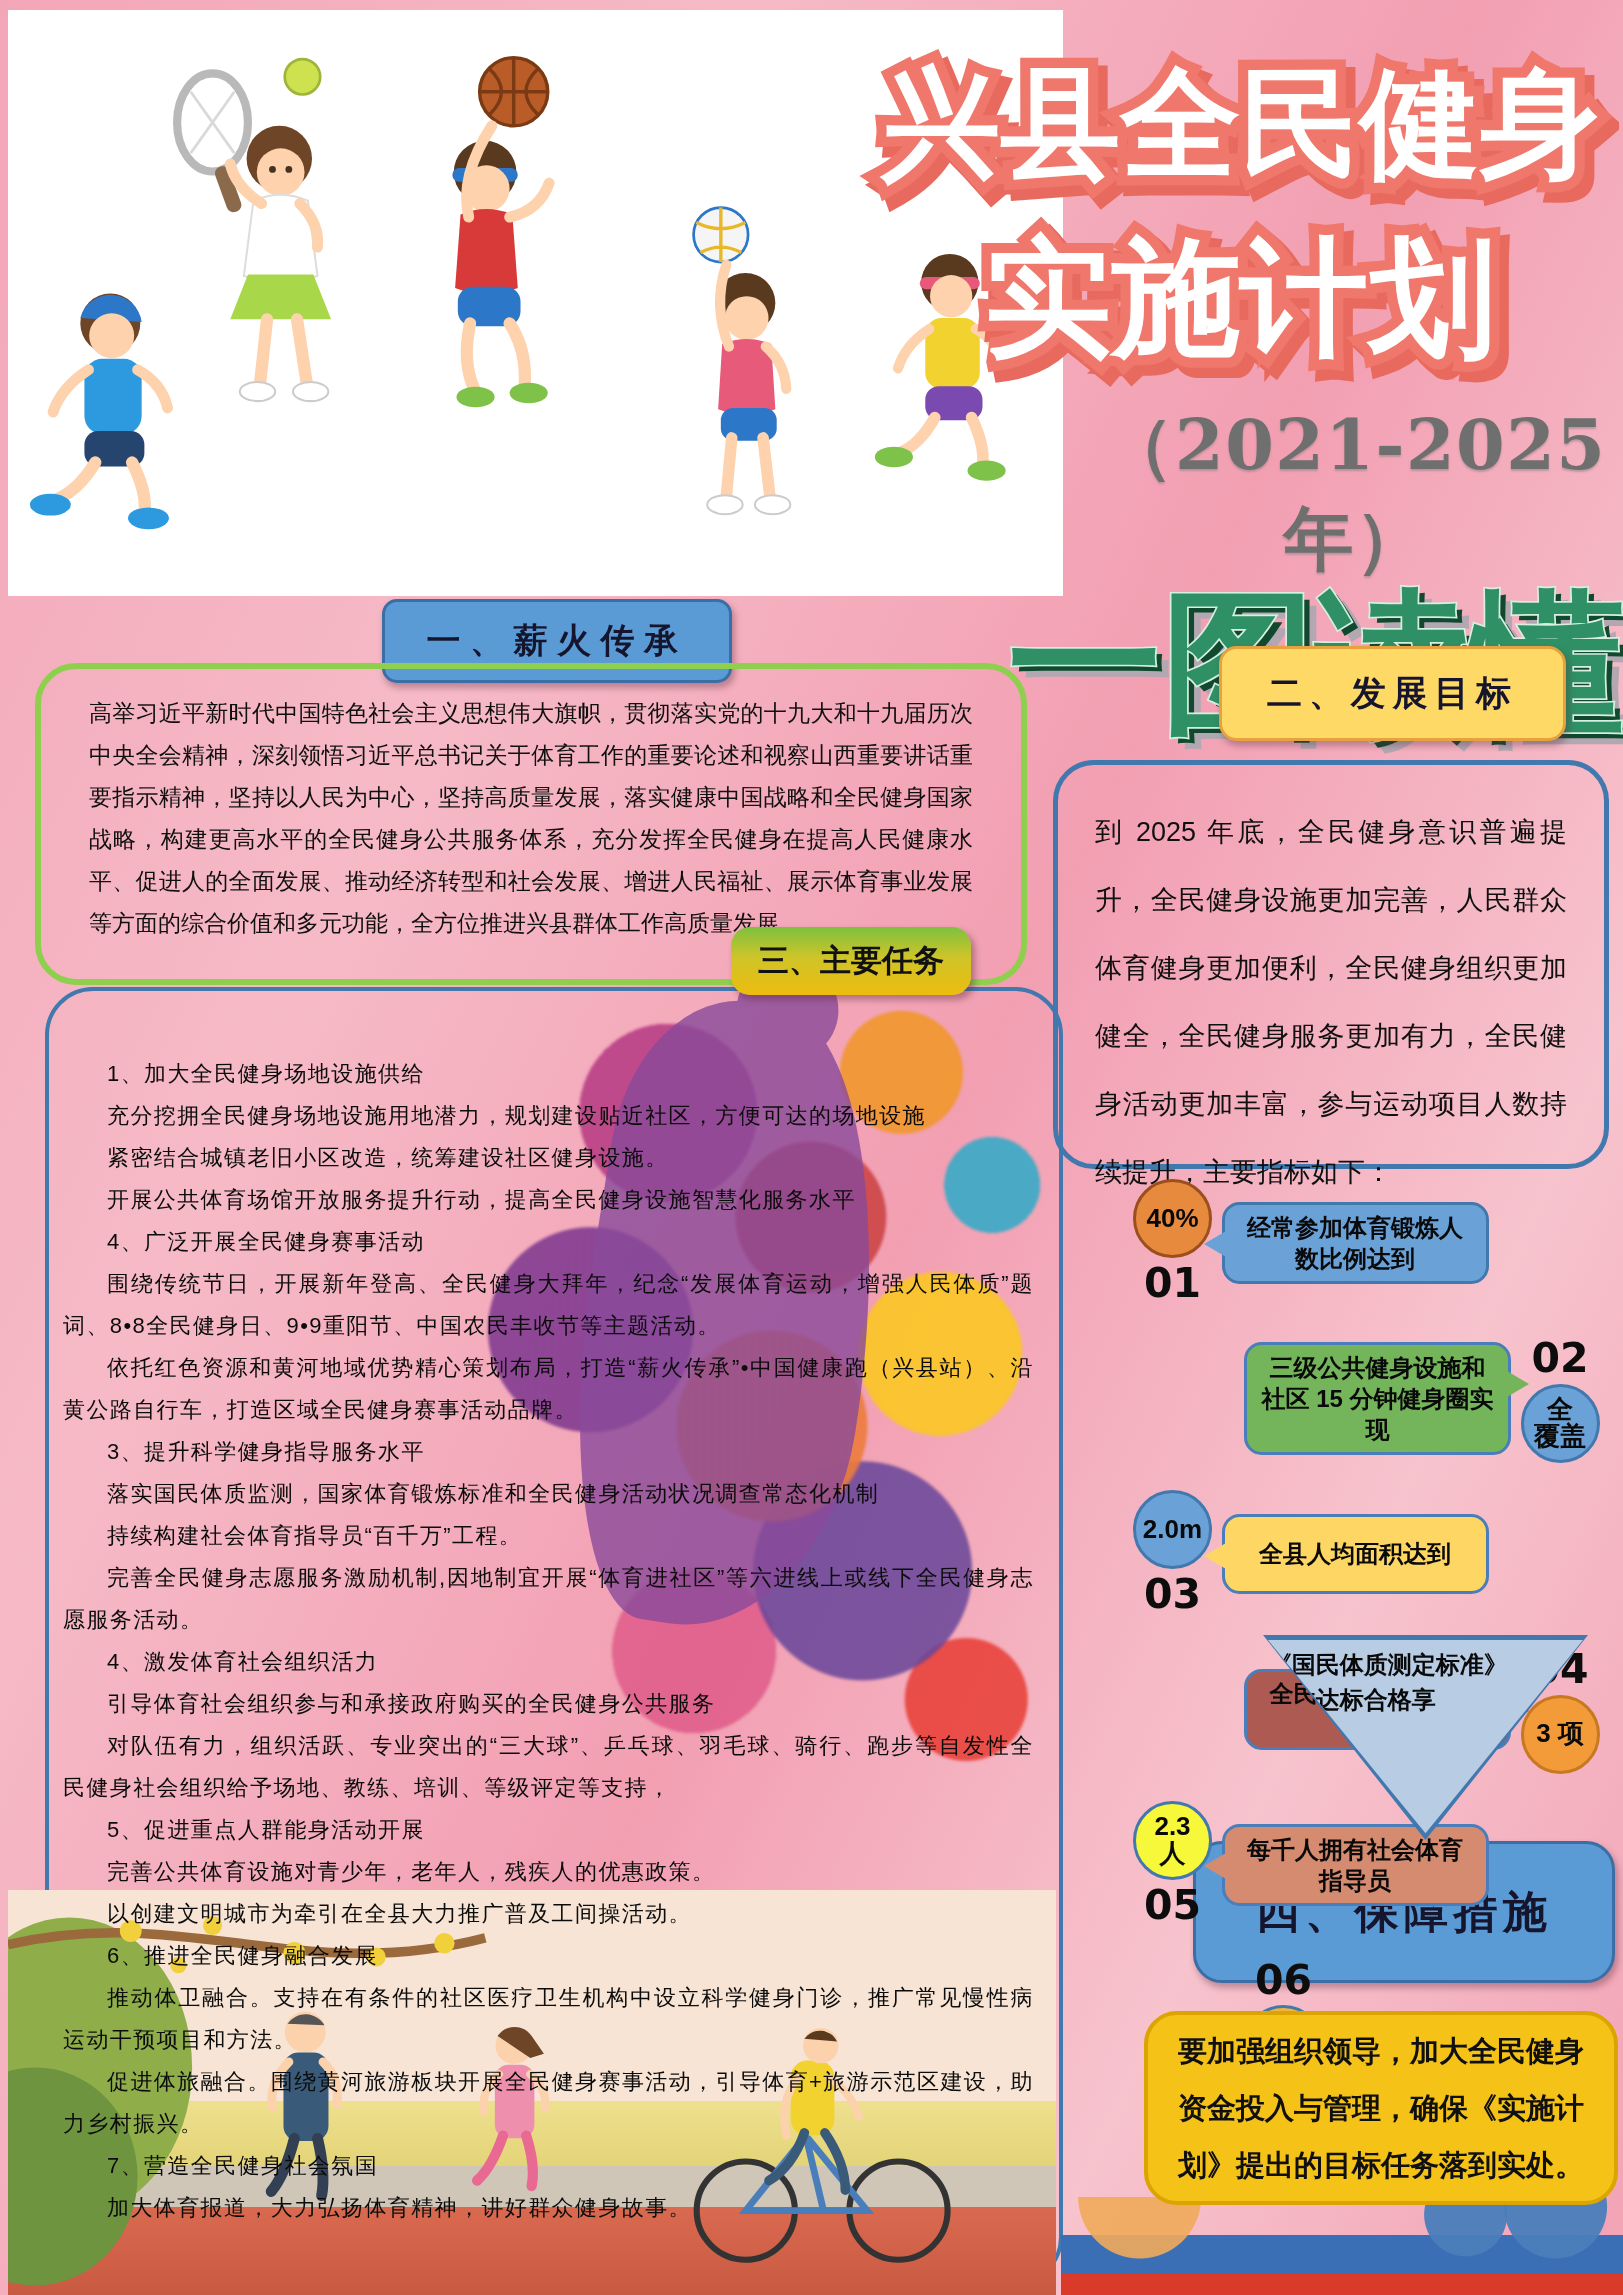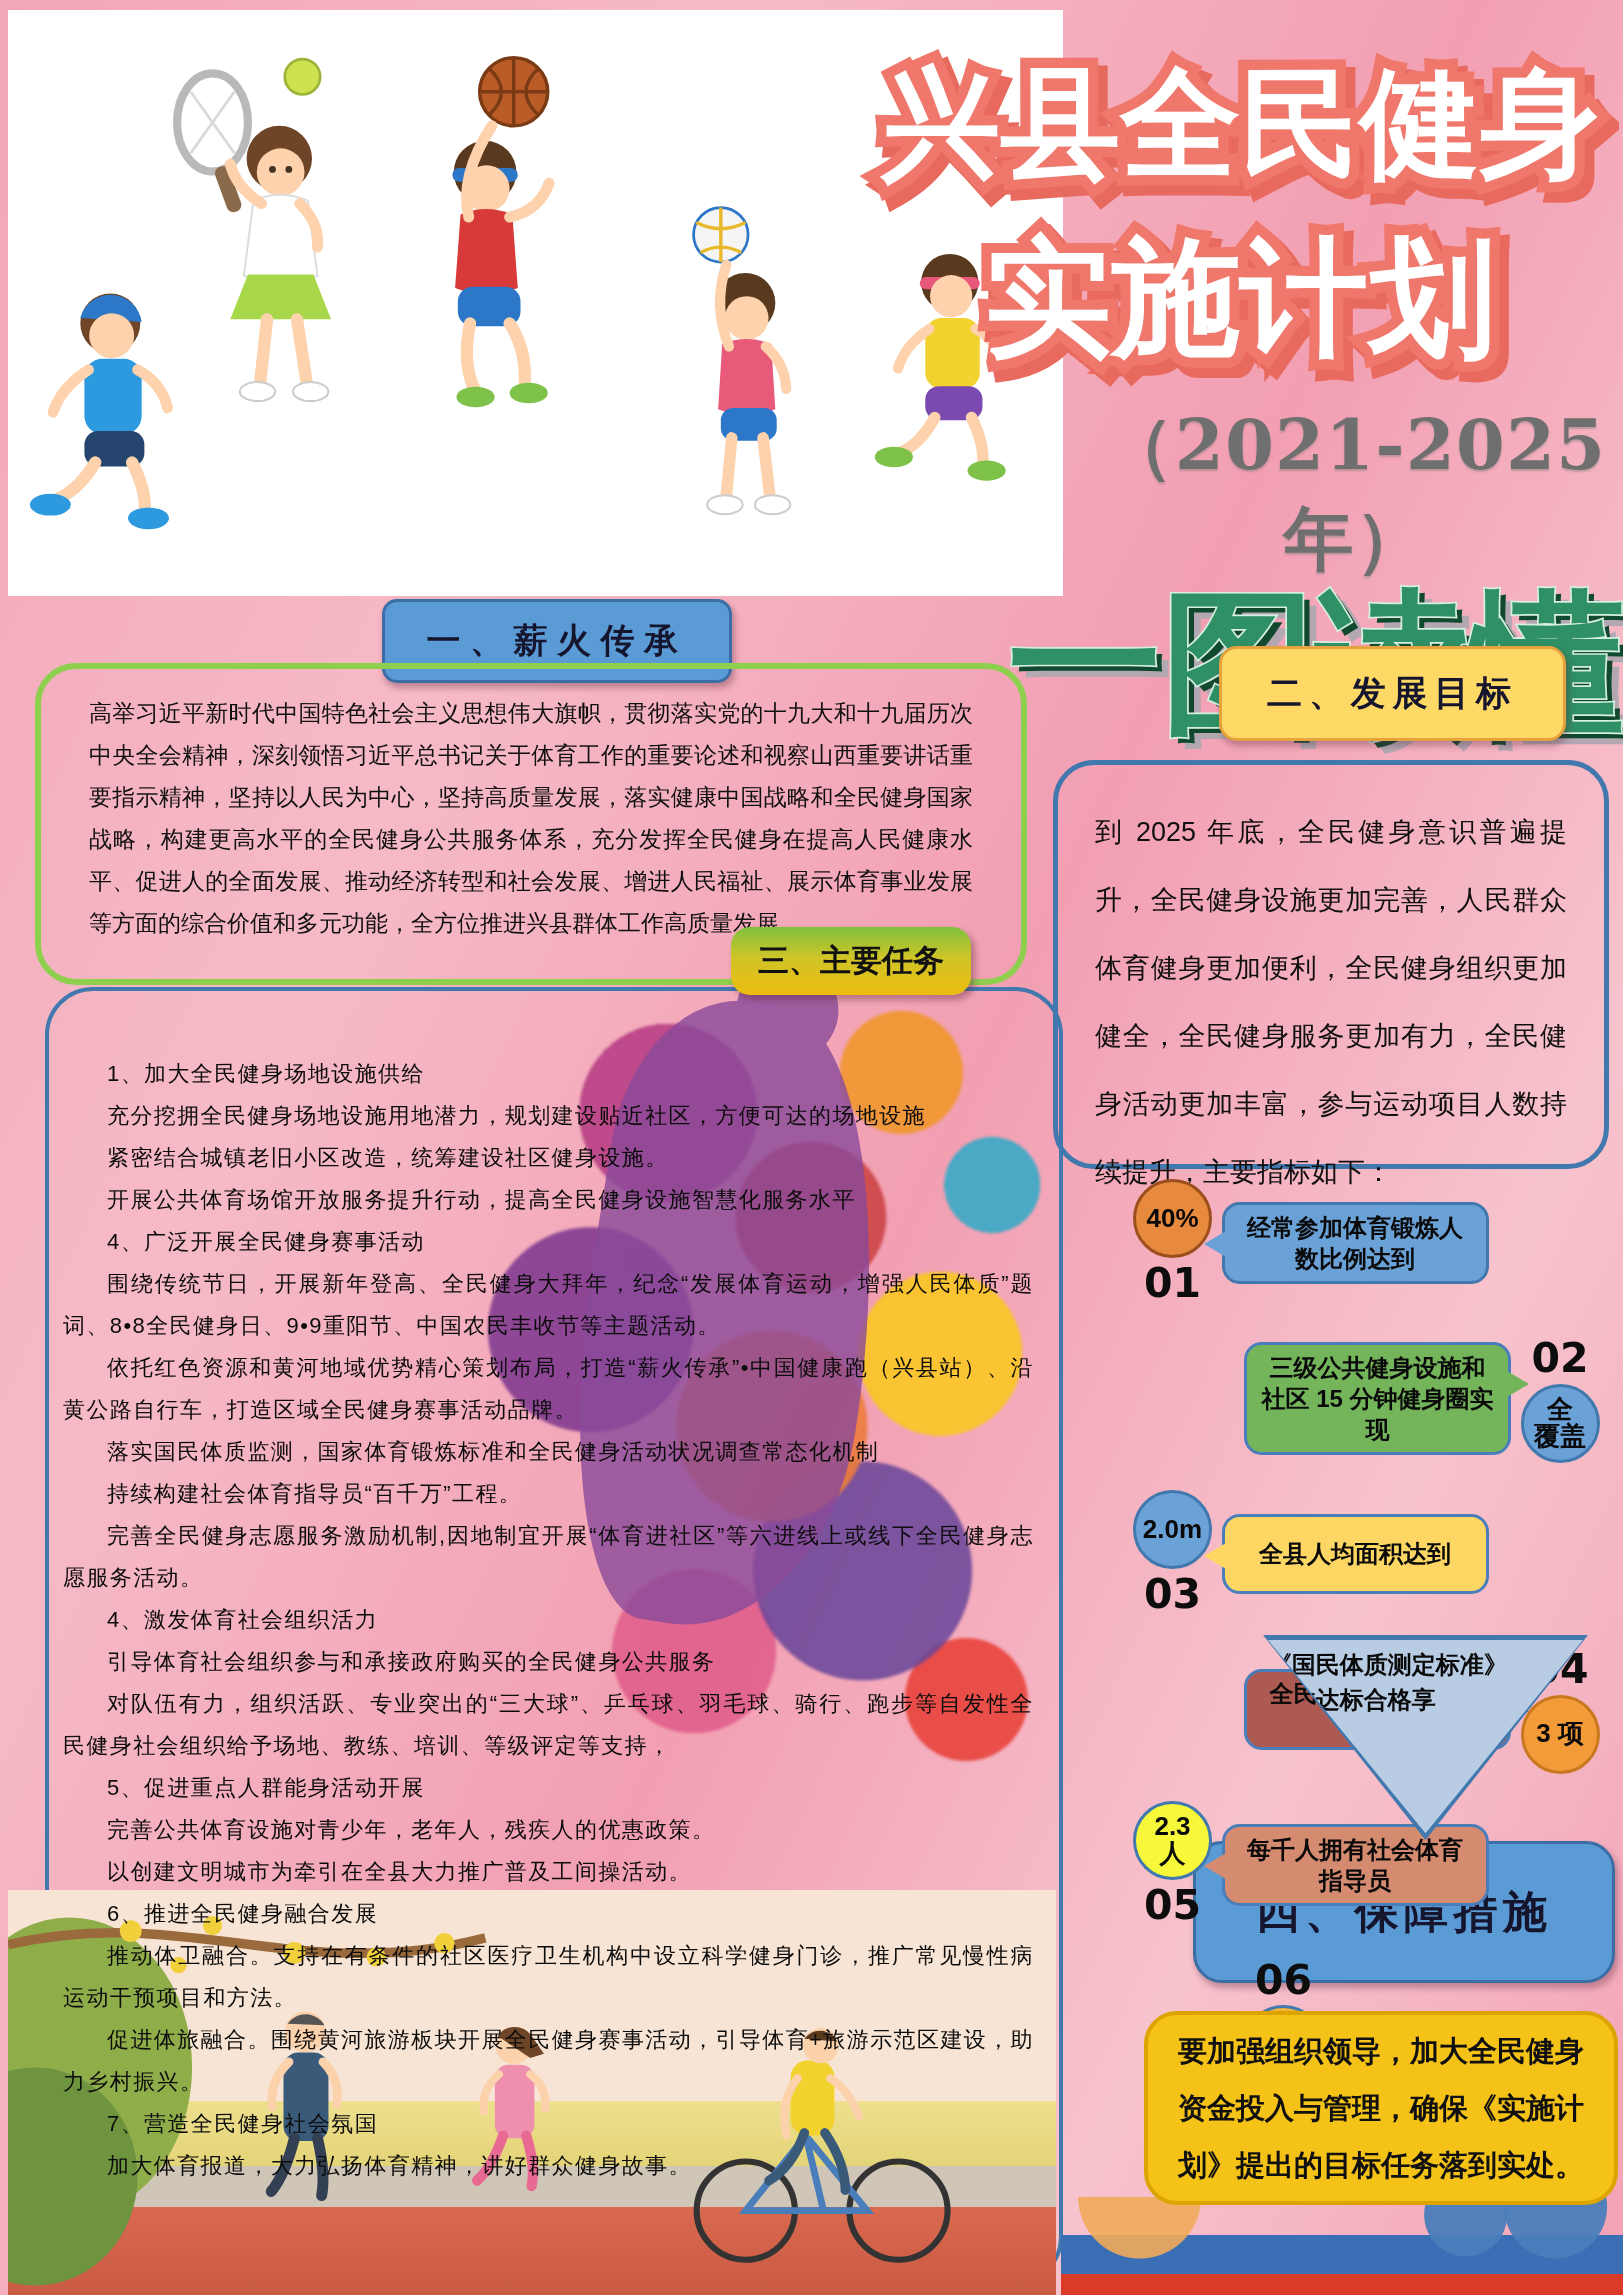--- a/index.html
+++ b/index.html
@@ -270,20 +270,21 @@
 </div>
 
 <div class="abs taskstxt">
   <div class="h">1、加大全民健身场地设施供给</div>
   <div class="p">充分挖拥全民健身场地设施用地潜力，规划建设贴近社区，方便可达的场地设施</div>
   <div class="p">紧密结合城镇老旧小区改造，统筹建设社区健身设施。</div>
   <div class="p">开展公共体育场馆开放服务提升行动，提高全民健身设施智慧化服务水平</div>
   <div class="h">4、广泛开展全民健身赛事活动</div>
   <div class="p">围绕传统节日，开展新年登高、全民健身大拜年，纪念“发展体育运动，增强人民体质”题词、8•8全民健身日、9•9重阳节、中国农民丰收节等主题活动。</div>
   <div class="p">依托红色资源和黄河地域优势精心策划布局，打造“薪火传承”•中国健康跑（兴县站）、沿黄公路自行车，打造区域全民健身赛事活动品牌。</div>
+  <div class="h">3、提升科学健身指导服务水平</div>
   <div class="p">落实国民体质监测，国家体育锻炼标准和全民健身活动状况调查常态化机制</div>
   <div class="p">持续构建社会体育指导员“百千万”工程。</div>
   <div class="p">完善全民健身志愿服务激励机制,因地制宜开展“体育进社区”等六进线上或线下全民健身志愿服务活动。</div>
   <div class="h">4、激发体育社会组织活力</div>
   <div class="p">引导体育社会组织参与和承接政府购买的全民健身公共服务</div>
   <div class="p">对队伍有力，组织活跃、专业突出的“三大球”、乒乓球、羽毛球、骑行、跑步等自发性全民健身社会组织给予场地、教练、培训、等级评定等支持，</div>
   <div class="h">5、促进重点人群能身活动开展</div>
   <div class="p">完善公共体育设施对青少年，老年人，残疾人的优惠政策。</div>
   <div class="p">以创建文明城市为牵引在全县大力推广普及工间操活动。</div>
   <div class="h">6、推进全民健身融合发展</div>

